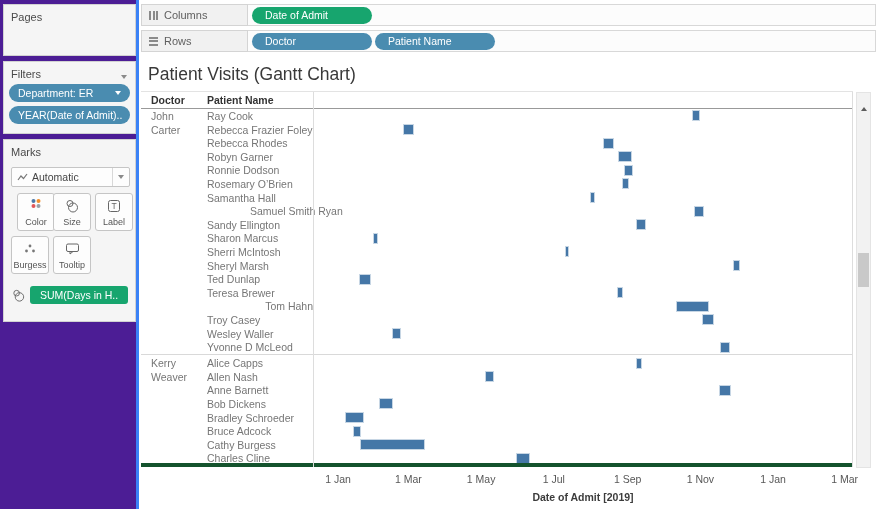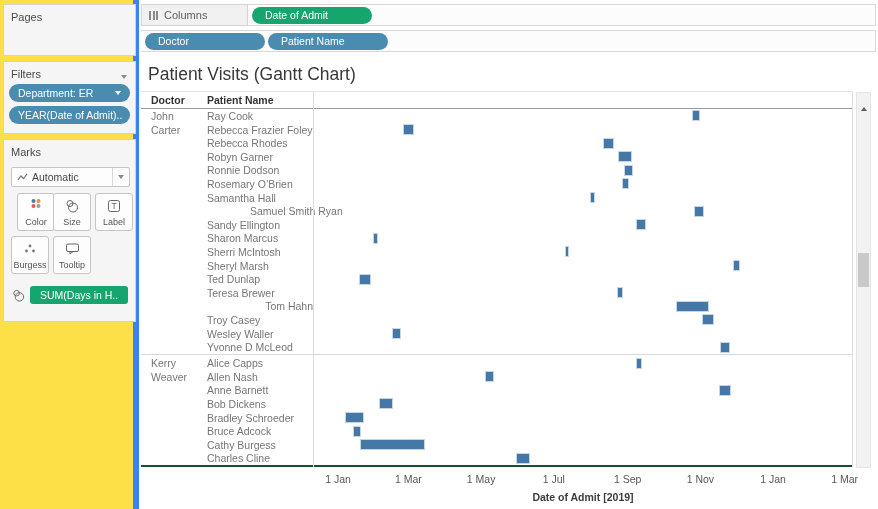--- a/index.html
+++ b/index.html
@@ -1,20 +1,20 @@
 <!DOCTYPE html>
 <html><head>
 <meta charset="utf-8">
 <style>
   * { margin:0; padding:0; box-sizing:border-box; }
   html,body { width:878px; height:509px; background:#fff; font-family:"Liberation Sans", sans-serif; overflow:hidden; }
   #app { position:relative; width:878px; height:509px; background:#fff; }
 
   
-  #sidebar { position:absolute; left:0; top:0; width:139px; height:509px; background:#fde047; border-right:6px solid #3b82f6; }
+  #sidebar { position:absolute; left:0; top:0; width:139px; height:509px; background:#4c1d95; border-right:3px solid #3b82f6; }
   .card { position:absolute; left:3px; width:133px; background:#f5f5f5; border:1px solid #d2d2d2; }
   .card-title { font-size:11px; color:#4a4a4a; padding:6px 0 0 7px; }
   #pages-card { top:4px; height:52px; }
   #filters-card { top:61px; height:73px; }
   #marks-card { top:139px; height:183px; }
   .card-title-row { display:flex; justify-content:space-between; align-items:center; padding-right:8px; }
   .caret-gray { width:0;height:0;border-left:3.5px solid transparent;border-right:3.5px solid transparent;border-top:4px solid #8a8a8a; margin-top:6px;}
   .fpill { position:relative; margin:4px 5px 0 5px; height:18px; border-radius:9px; color:#fff; font-size:10.5px; display:flex; align-items:center; padding:0 9px; white-space:nowrap; }
   .fpill .caret-down { margin-left:auto; width:0;height:0;border-left:3.5px solid transparent;border-right:3.5px solid transparent;border-top:4px solid #fff; }
 
@@ -34,21 +34,21 @@
   .shelf-tray { flex:1; height:22px; background:#fcfcfc; border:1px solid #d8d8d8; border-left:none; display:flex; align-items:center; gap:3px; padding-left:4px; }
   .spill { height:17px; border-radius:9px; color:#fff; font-size:10.5px; display:flex; align-items:center; padding:0 13px; width:120px; white-space:nowrap; }
   .icon-cols { display:flex; gap:1.5px; } .icon-cols i { width:2px; height:9px; background:#8a8a8a; }
   .icon-rows { display:flex; flex-direction:column; gap:1.5px; } .icon-rows i { width:9px; height:2px; background:#8a8a8a; }
 
   
   #sheet-title { position:absolute; left:148px; top:64px; font-size:17.5px; color:#393939; }
   #table { position:absolute; left:141px; top:91px; width:712px; height:375px; border-top:1px solid #e3e3e3; }
   #col-headers { position:absolute; left:0; top:0; width:712px; height:17px; border-bottom:1px solid #999; font-size:10.5px; font-weight:bold; color:#333; }
   #hdr-doctor { position:absolute; left:10px; top:2px; } #hdr-patient { position:absolute; left:66px; top:2px; }
-  #chart-body { position:absolute; left:0; top:17px; width:712px; height:358px; overflow:hidden; border-bottom:2px solid #14532d; }
+  #chart-body { position:absolute; left:0; top:17px; width:712px; height:358px; overflow:hidden; border-bottom:4px solid #14532d; }
   #doctor-col { position:absolute; left:0; top:0; width:66px; height:358px; }
   #patient-col { position:absolute; left:66px; top:0; width:106px; height:358px; }
   #plot { position:absolute; left:172px; top:0; width:540px; height:358px; }
   .vline { position:absolute; top:0; width:1px; height:375px; background:#ddd; }
   .doctor-label { position:absolute; left:10px; width:52px; font-size:10.5px; color:#767676; line-height:13.6px; }
   .patient-label { position:absolute; left:0; width:106px; font-size:10.5px; color:#767676; line-height:13.6px; white-space:nowrap; overflow:hidden; }
   .gantt-bar { position:absolute; height:9px; background:#4577A7; outline:1px solid rgba(69,119,167,0.30); }
   .group-divider { position:absolute; left:0; width:712px; height:1px; background:#d9d9d9; }
 
   
@@ -171,20 +171,28 @@
           <i></i>
           <i></i>
         </span>
       <span>Columns</span>
     </div>
     <div class="shelf-tray">
       <span class="spill" style="background: rgb(23, 165, 110);">Date of Admit</span>
     </div>
   </div>
   <div class="shelf" id="shelf-rows">
+    <div class="shelf-label-box">
+      <span class="icon-rows">
+          <i></i>
+          <i></i>
+          <i></i>
+        </span>
+      <span>Rows</span>
+    </div>
     <div class="shelf-tray">
       <span class="spill" style="background: rgb(74, 140, 176);">Doctor</span>
       <span class="spill" style="background: rgb(74, 140, 176);">Patient Name</span>
     </div>
   </div>
 
   <div id="sheet-title">Patient Visits (Gantt Chart)</div>
 
   <div id="table">
     <div id="col-headers">

